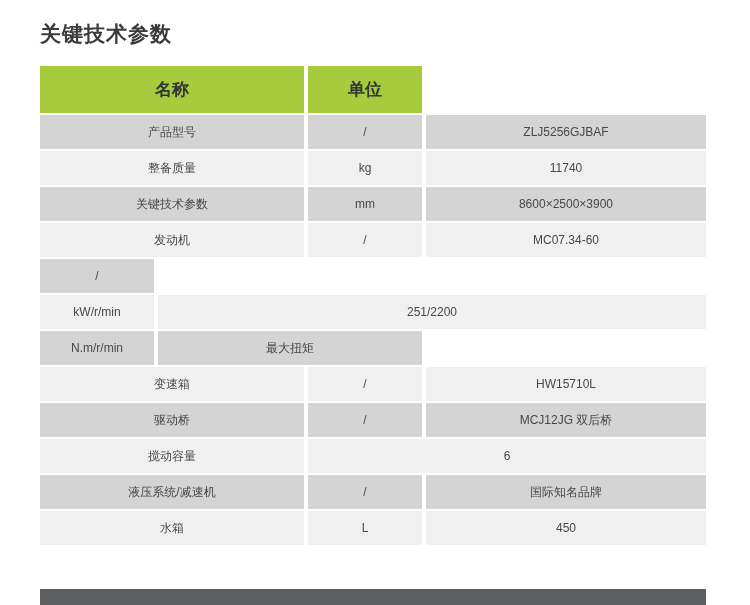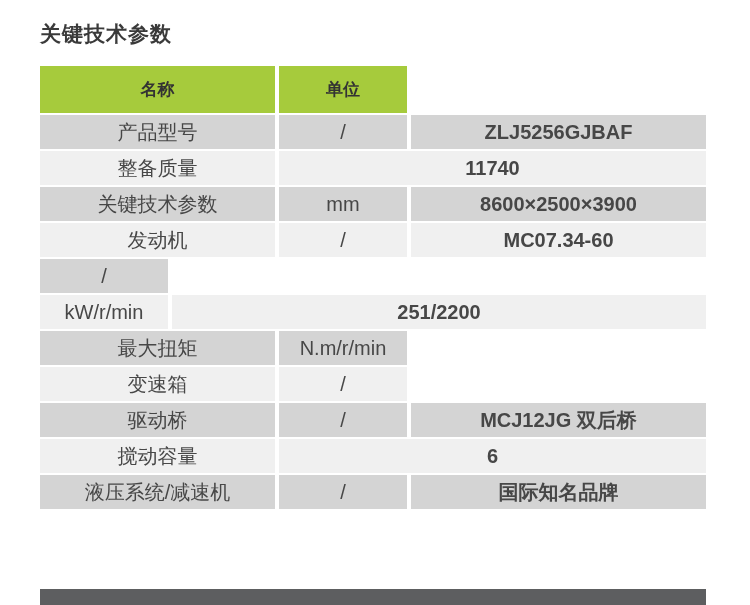--- a/index.html
+++ b/index.html
@@ -38,27 +38,27 @@
     gap: 4px;
     height: 34px;
   }
   .row.header {
     height: 47px;
   }
   .cell {
     display: flex;
     align-items: center;
     justify-content: center;
-    font-size: 20px;
+    font-size: 12px;
     color: var(--cell_text, #474747);
     box-sizing: border-box;
   }
-  .c1 { width: 235px; }
-  .c2 { width: 128px; }
-  .c3 { flex: 1; font-weight: bold; }
+  .c1 { width: 264px; }
+  .c2 { width: 114px; }
+  .c3 { flex: 1; }
   .row.header .cell {
     background: var(--header_bg, #a6cb3c);
     font-size: 17px;
     font-weight: 700;
     color: var(--header_text, #333333);
   }
   .row.odd .cell  { background: var(--row_odd_bg, #d4d4d4); }
   .row.even .cell { background: var(--row_even_bg, #f0f0f0); }
   .footer-bar {
     position: absolute;
@@ -83,20 +83,21 @@
     </div>
 
   <div class="row odd">
     <div class="cell c1">产品型号</div>
     <div class="cell c2">/</div>
     <div class="cell c3">ZLJ5256GJBAF</div>
   </div>
 
   <div class="row even">
     <div class="cell c1">整备质量</div>
+    <div class="cell c2">kg</div>
     <div class="cell c3">11740</div>
   </div>
 
   <div class="row odd">
     <div class="cell c1">关键技术参数</div>
     <div class="cell c2">mm</div>
     <div class="cell c3">8600×2500×3900</div>
   </div>
 
   <div class="row even">
@@ -108,43 +109,49 @@
   <div class="row odd">
     <div class="cell c2">/</div>
   </div>
 
   <div class="row even">
     <div class="cell c2">kW/r/min</div>
     <div class="cell c3">251/2200</div>
   </div>
 
   <div class="row odd">
+    <div class="cell c2">N.m/r/min</div>
     <div class="cell c1">最大扭矩</div>
-    <div class="cell c2">N.m/r/min</div>
   </div>
 
   <div class="row even">
     <div class="cell c1">变速箱</div>
     <div class="cell c2">/</div>
+    <div class="cell c3">HW15710L</div>
   </div>
 
   <div class="row odd">
     <div class="cell c1">驱动桥</div>
     <div class="cell c2">/</div>
     <div class="cell c3">MCJ12JG 双后桥</div>
   </div>
 
   <div class="row even">
     <div class="cell c1">搅动容量</div>
     <div class="cell c3">6</div>
   </div>
 
   <div class="row odd">
     <div class="cell c1">液压系统/减速机</div>
     <div class="cell c2">/</div>
     <div class="cell c3">国际知名品牌</div>
   </div>
 
+  <div class="row even">
+    <div class="cell c1">水箱</div>
+    <div class="cell c2">L</div>
+    <div class="cell c3">450</div>
+  </div>
 </div>
 
   <div class="footer-bar"></div>
 
 </div>
 
 </body></html>

